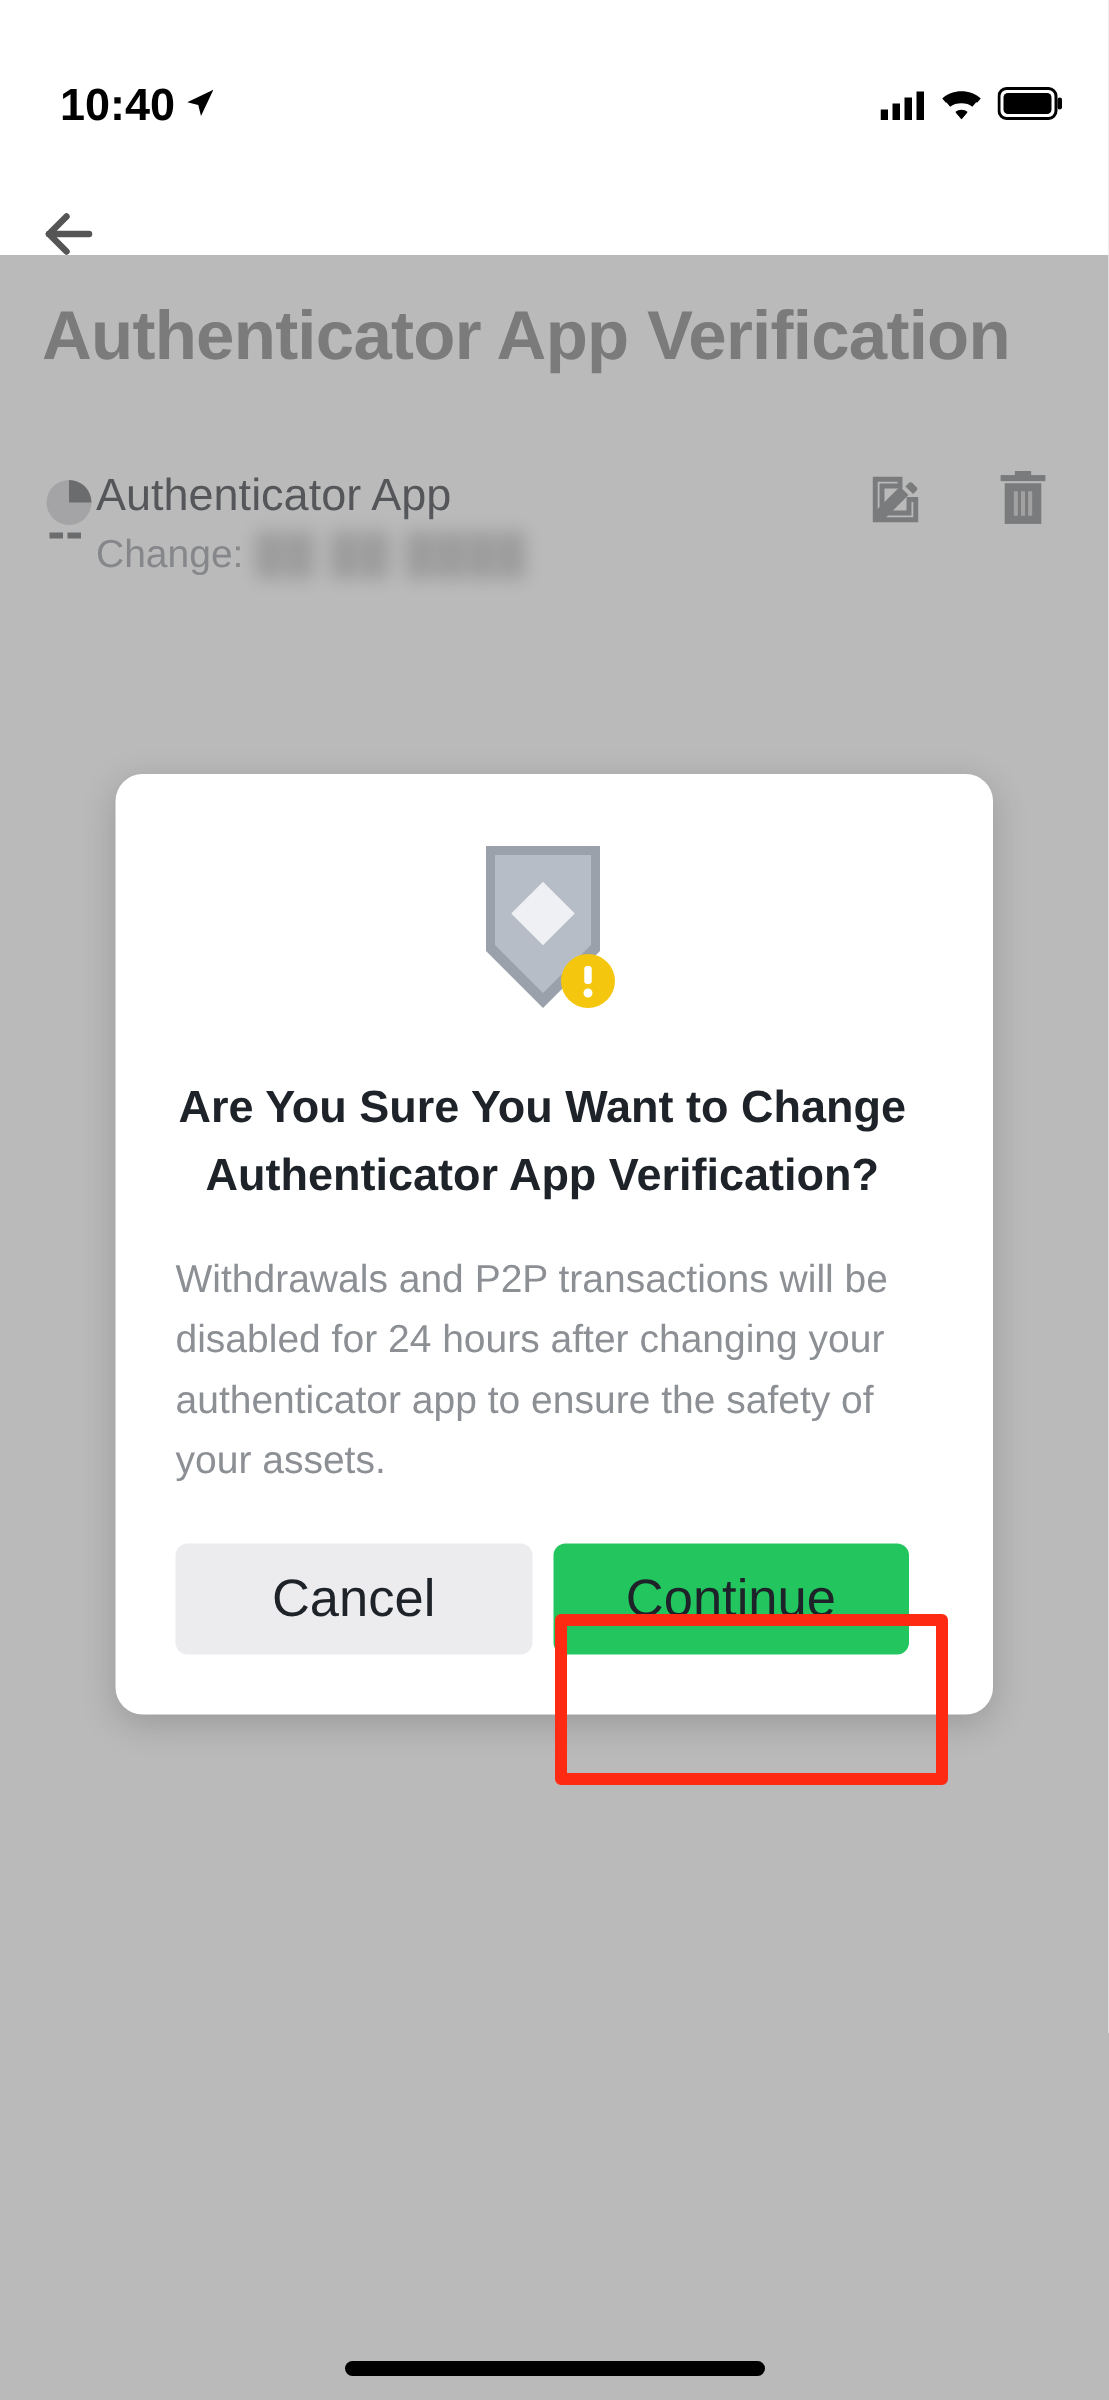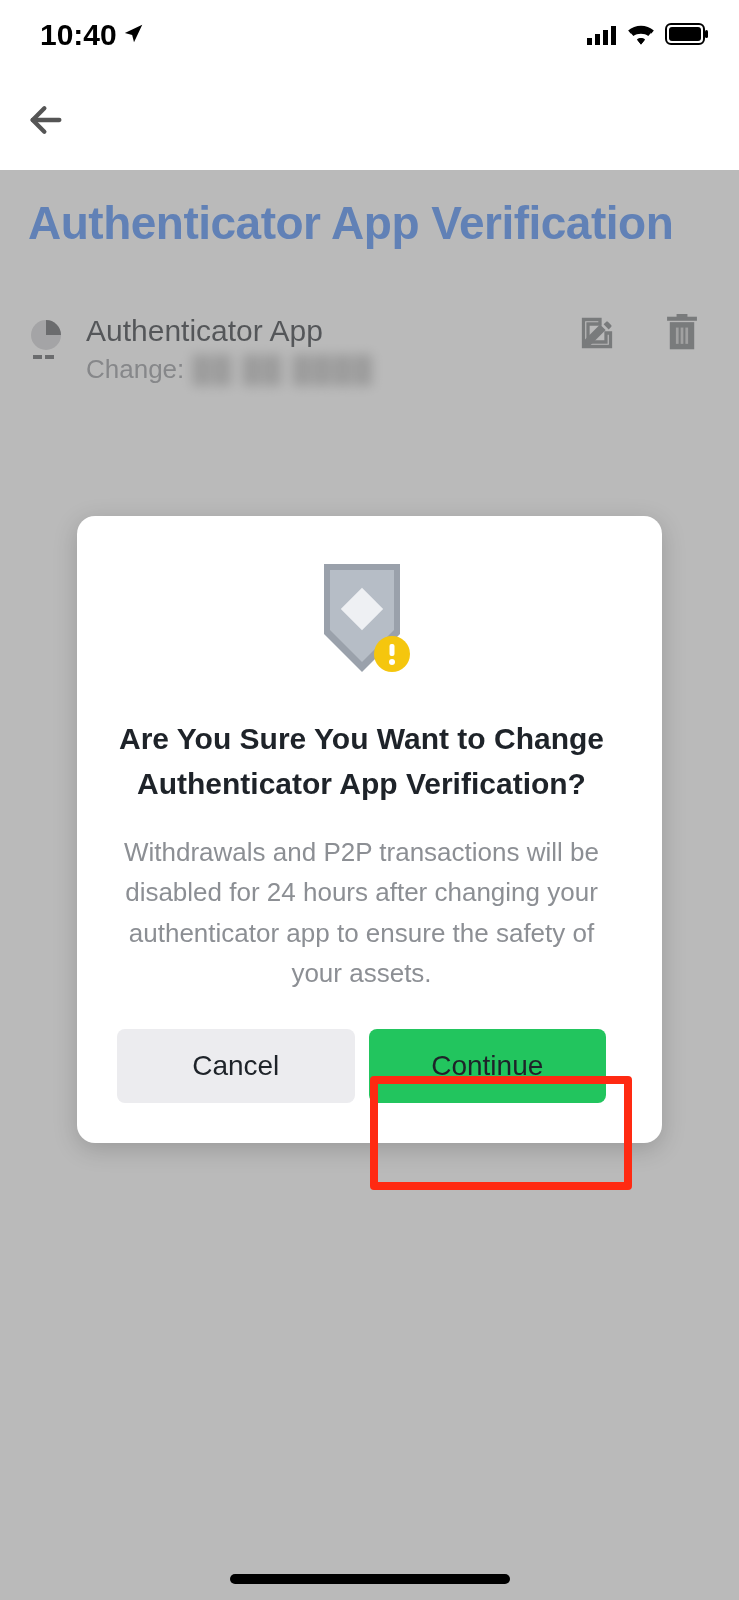--- a/index.html
+++ b/index.html
@@ -1,37 +1,37 @@
 <!DOCTYPE html>
 <html><head>
 <meta charset="utf-8">
 <style>
   * { box-sizing: border-box; margin: 0; padding: 0; }
   html, body { width: 739px; height: 1600px; font-family: -apple-system, Helvetica, Arial, sans-serif; background:#fff; overflow:hidden; position:relative; }
-  .status-bar { height:70px; display:flex; align-items:center; justify-content:space-between; padding:0 30px 0 40px; font-weight:700; font-size:30px; color:#000; }
+  .status-bar { height:70px; display:flex; align-items:center; justify-content:space-between; padding:0 30px 0 40px; font-weight:700; font-size:30px; color:#000;margin-top:36px; }
   .status-left { display:flex; align-items:center; gap:6px; }
   .status-right { display:flex; align-items:center; gap:10px; }
   .nav { height:100px; display:flex; align-items:center; padding:0 24px; }
   .back-btn { width:44px; height:44px; display:flex; align-items:center; justify-content:center; color:#444; }
   .page { position:absolute; top:170px; left:0; right:0; bottom:0; padding:24px 28px 0 28px; }
-  .page-title { font-size:46px; font-weight:700; color:#3b82f6; line-height:1.3; letter-spacing:-0.5px; }
-  .item-row { margin-top:60px; display:flex; align-items:flex-start; gap:22px; }
+  .page-title { font-size:46px; font-weight:700; color:#737373; line-height:1.3; letter-spacing:-0.5px; }
+  .item-row { margin-top:60px; display:flex; align-items:flex-start; }
   .app-icon { width:36px; height:36px; margin-top:6px; }
   .item-texts { flex:1; }
   .item-title { font-size:30px; color:#1e2329; }
   .item-sub { font-size:26px; color:#8c8f94; margin-top:6px; display:flex; align-items:center; gap:8px; }
   .blur { filter: blur(6px); letter-spacing:2px; color:#bbb; }
   .row-actions { display:flex; gap:50px; align-items:center; padding-right:12px; }
   .overlay { position:absolute; top:170px; left:0; right:0; bottom:0; background:rgba(130,130,130,0.55); }
   .modal { position:absolute; top:516px; left:77px; width:585px; background:#fff; border-radius:18px; box-shadow:0 6px 24px rgba(0,0,0,0.18); padding:46px 56px 40px 40px; }
   .modal-icon-wrap { display:flex; justify-content:center; margin-bottom:34px; }
   .modal-title { font-size:30px; font-weight:600; text-align:center; color:#1e2329; line-height:1.5; margin-bottom:26px; }
-  .modal-body { font-size:26px; color:#8c8f94; text-align:center; line-height:1.55; margin-bottom:36px; }
+  .modal-body { font-size:26px; color:#8c8f94; line-height:1.55; margin-bottom:36px; }
   .modal-btns { display:flex; gap:14px; }
-  .btn { flex:1; height:74px; border:none; border-radius:8px; font-size:28px; font-weight:500; cursor:pointer; }
+  .btn { flex:1; height:74px; border:none; border-radius:8px; font-size:35px; font-weight:500; cursor:pointer; }
   .btn-cancel { background:#ececef; color:#1e2329; }
   .btn-continue { background:#22c55e; color:#1e2329; }
   .highlight { position:absolute; border:8px solid #ff2a12; border-radius:4px; pointer-events:none; }
   .home-indicator { position:absolute; bottom:16px; left:50%; transform:translateX(-50%); width:280px; height:10px; background:#000; border-radius:10px; }
 </style>
 </head>
 <body>
 
 <div class="status-bar">
   <div class="status-left">

